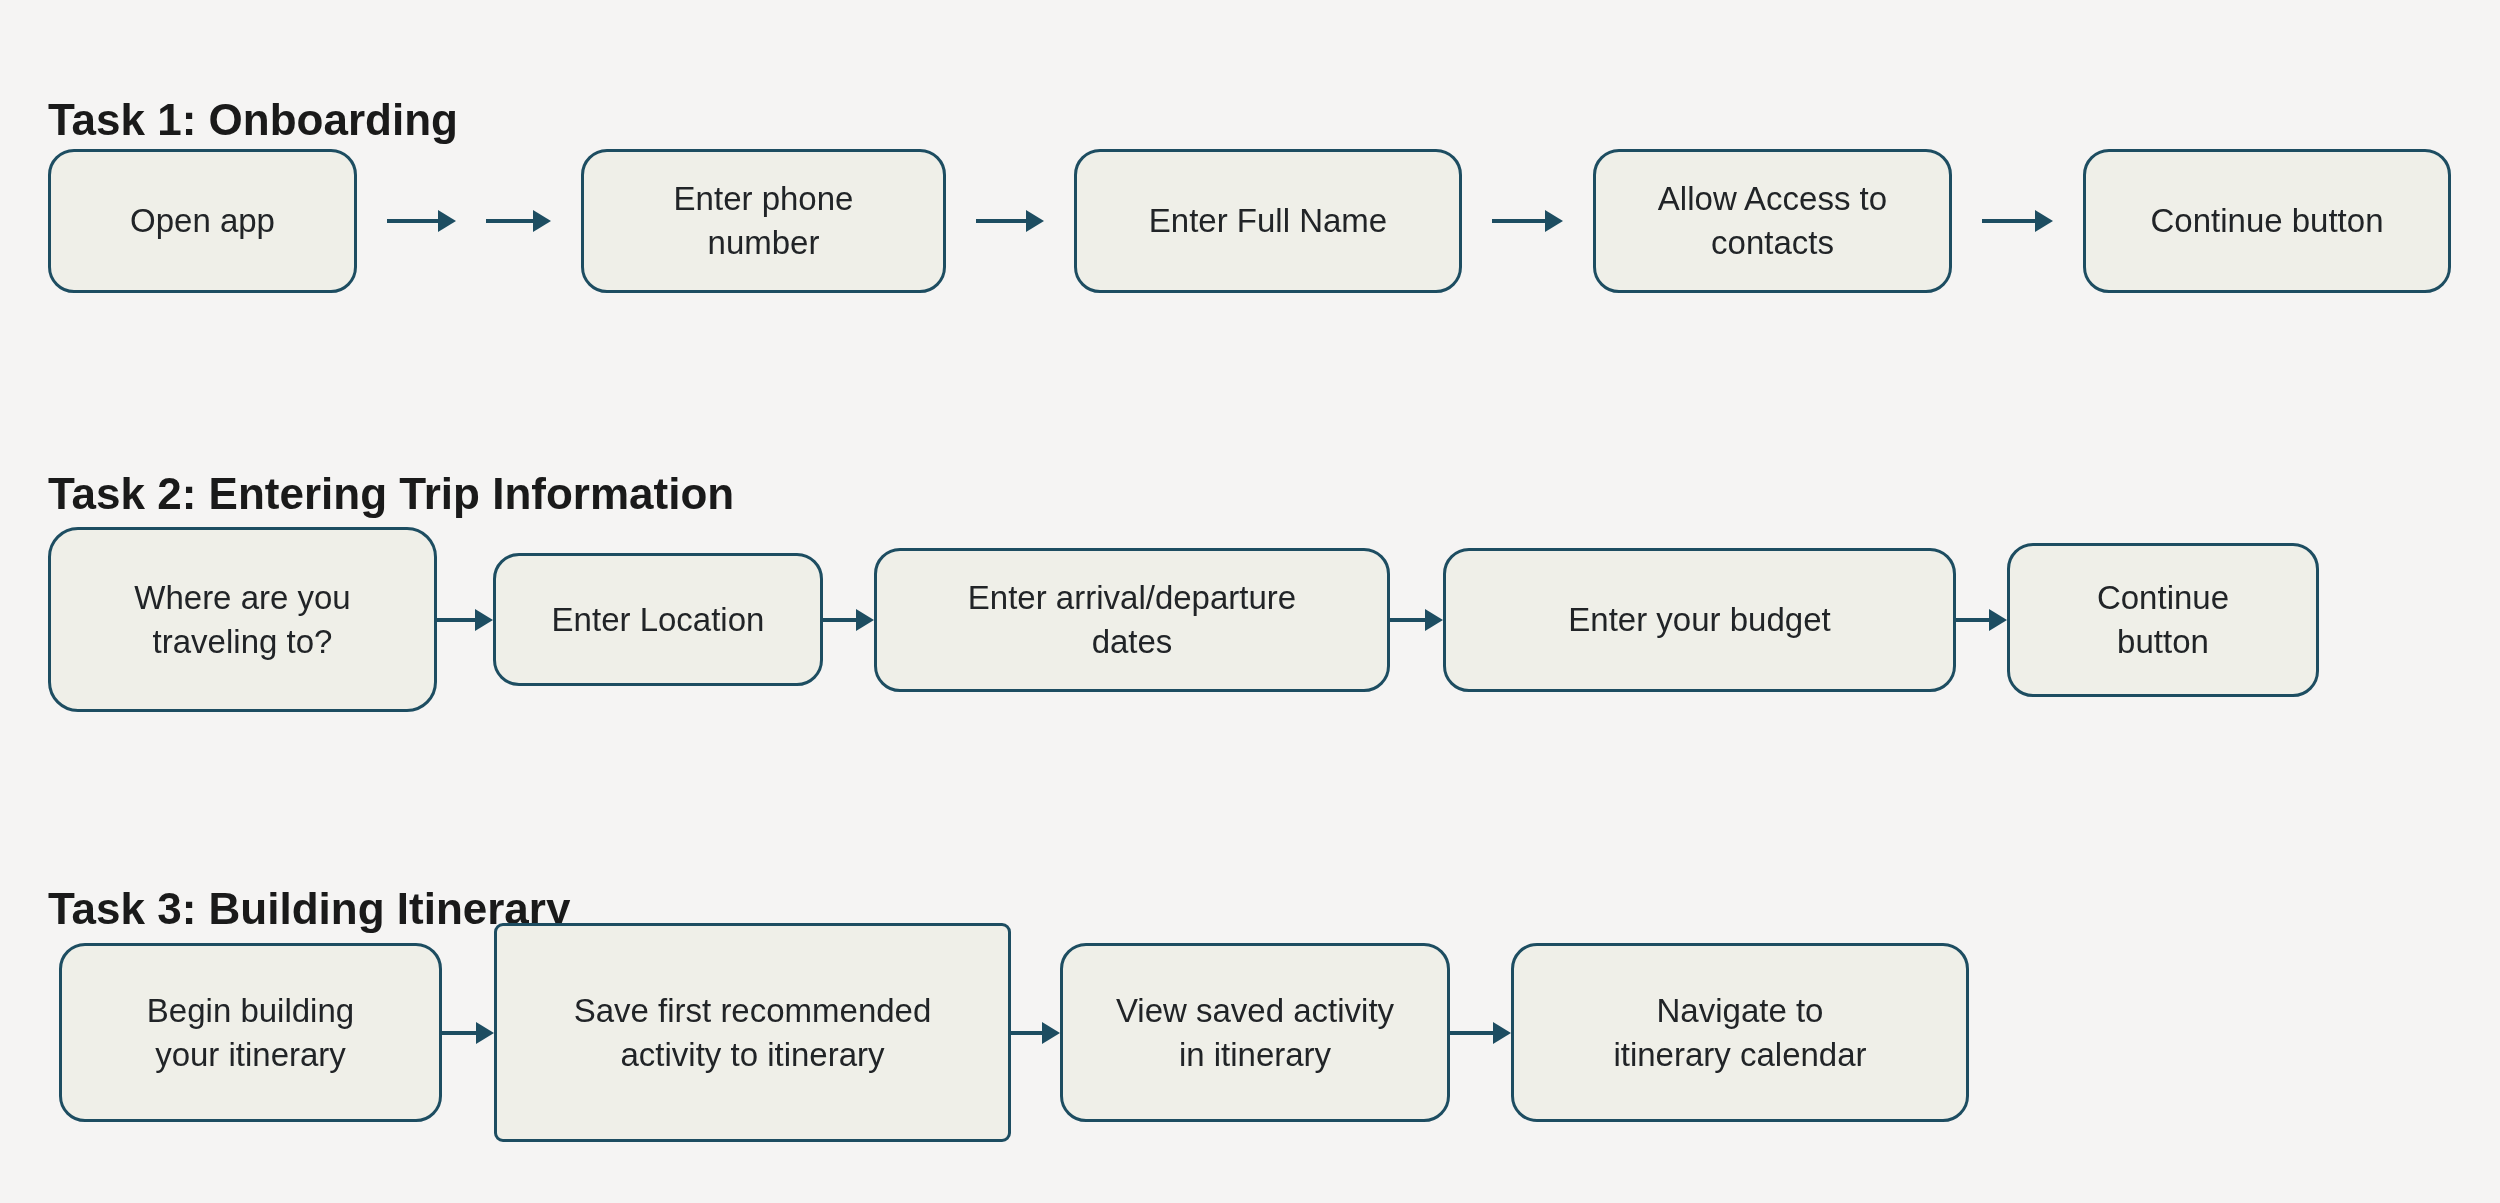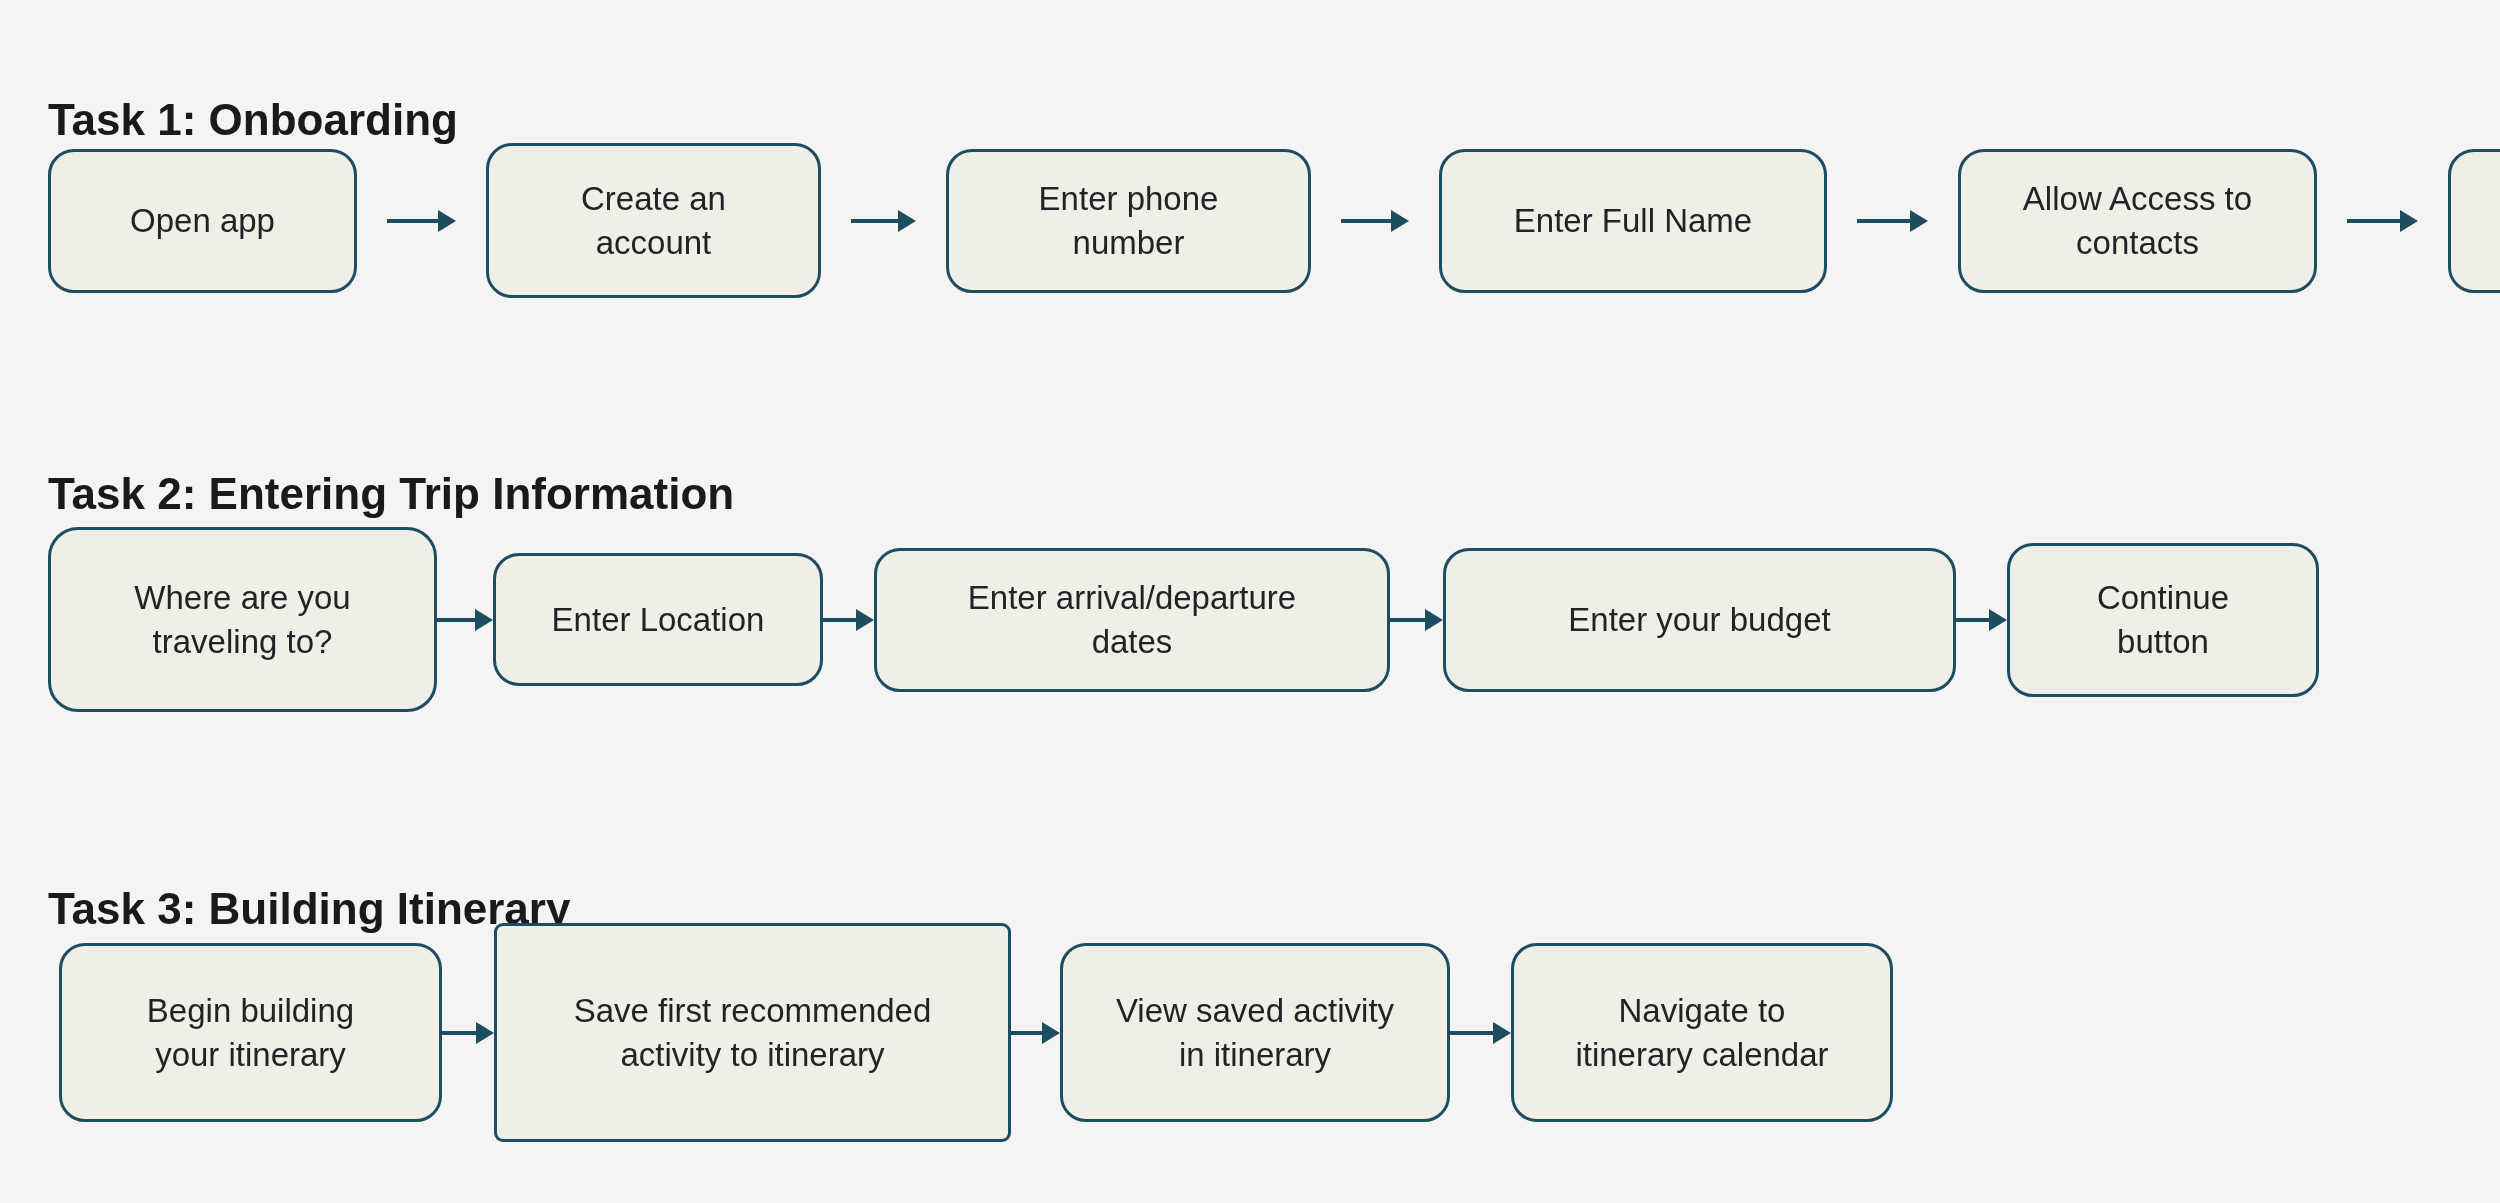--- a/index.html
+++ b/index.html
@@ -74,22 +74,20 @@
 
 <div class="flow-row" style="left:48px; top:143px; height:155px;gap:30px;">
 
   <div class="flow-step" style="width:309px; height:144px;">Open app</div>
 
   <div class="connector" style="width:69px;">
     <div class="line"></div>
     <div class="head"></div>
   </div>
 
-  <div class="flow-step" style="width:335px; height:155px;">Create an
-account</div>
 
   <div class="connector" style="width:65px;">
     <div class="line"></div>
     <div class="head"></div>
   </div>
 
   <div class="flow-step" style="width:365px; height:144px;">Enter phone
 number</div>
 
   <div class="connector" style="width:68px;">
@@ -174,15 +172,15 @@
   </div>
 
   <div class="flow-step" style="width:390px; height:179px;">View saved activity
 in itinerary</div>
 
   <div class="connector" style="width:61px;">
     <div class="line"></div>
     <div class="head"></div>
   </div>
 
-  <div class="flow-step" style="width:382px; height:179px;">Navigate to
+  <div class="flow-step" style="width:458px; height:179px;">Navigate to
 itinerary calendar</div>
 </div>
 
 </body></html>

